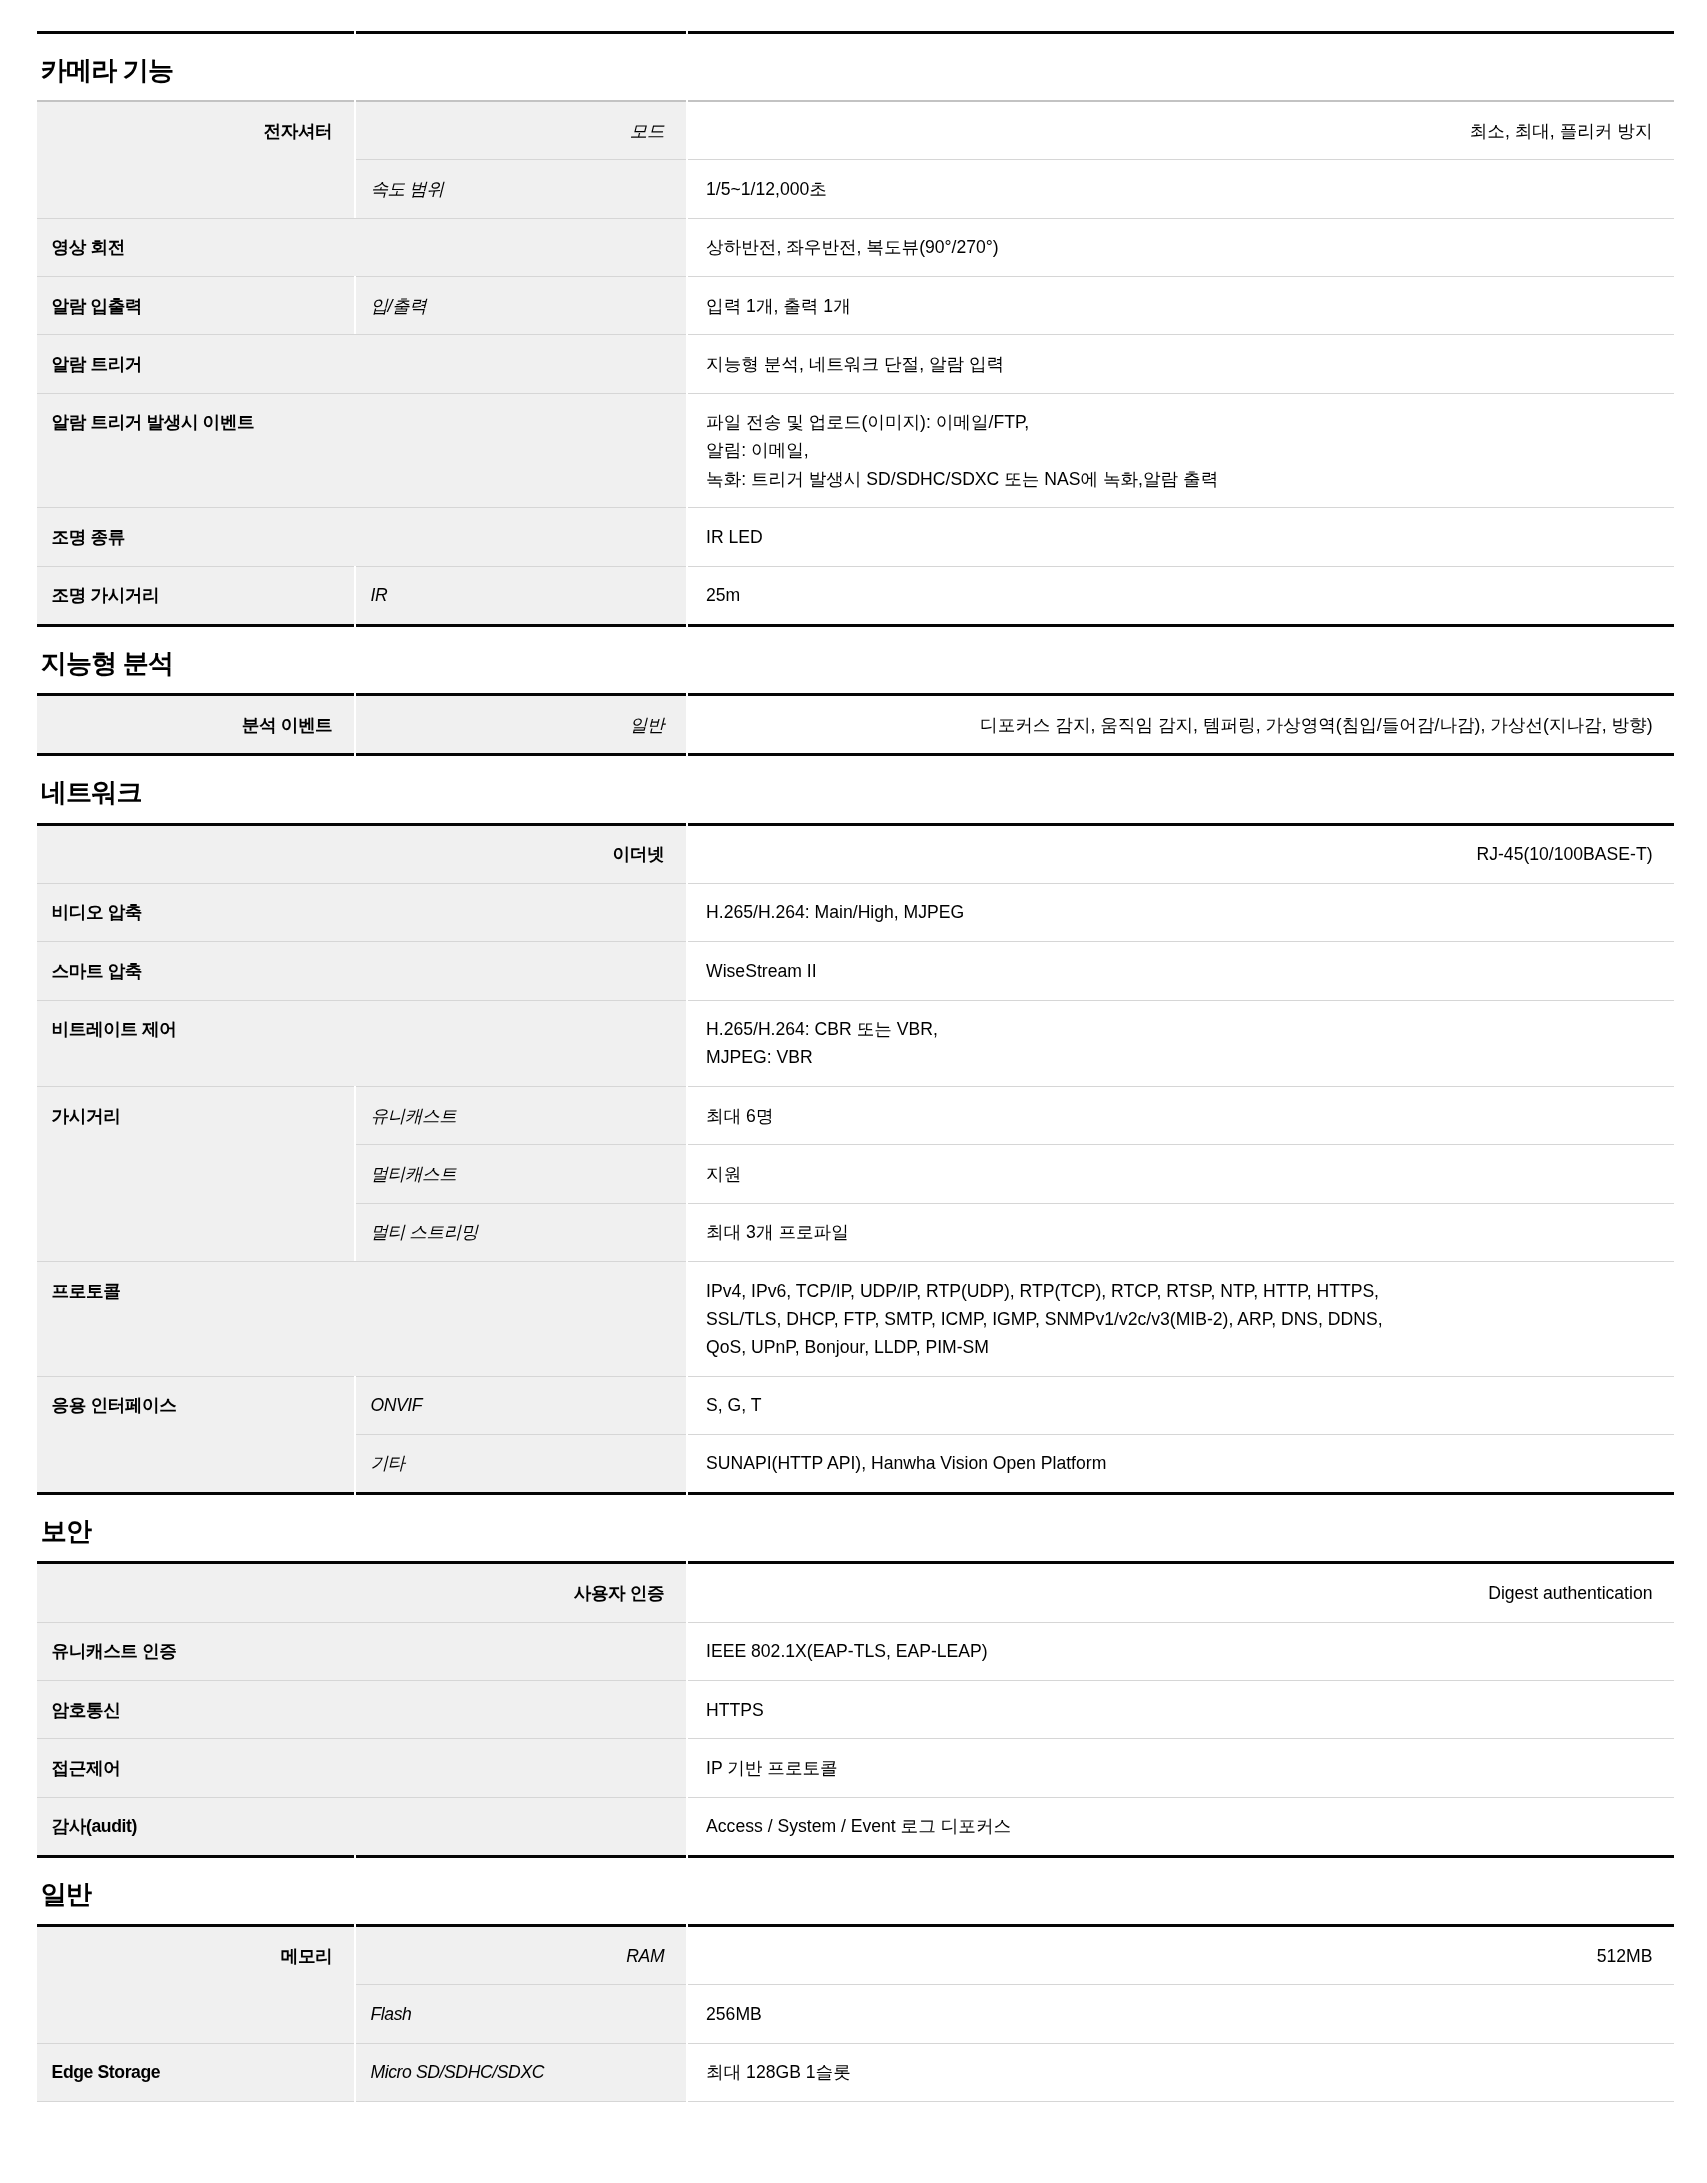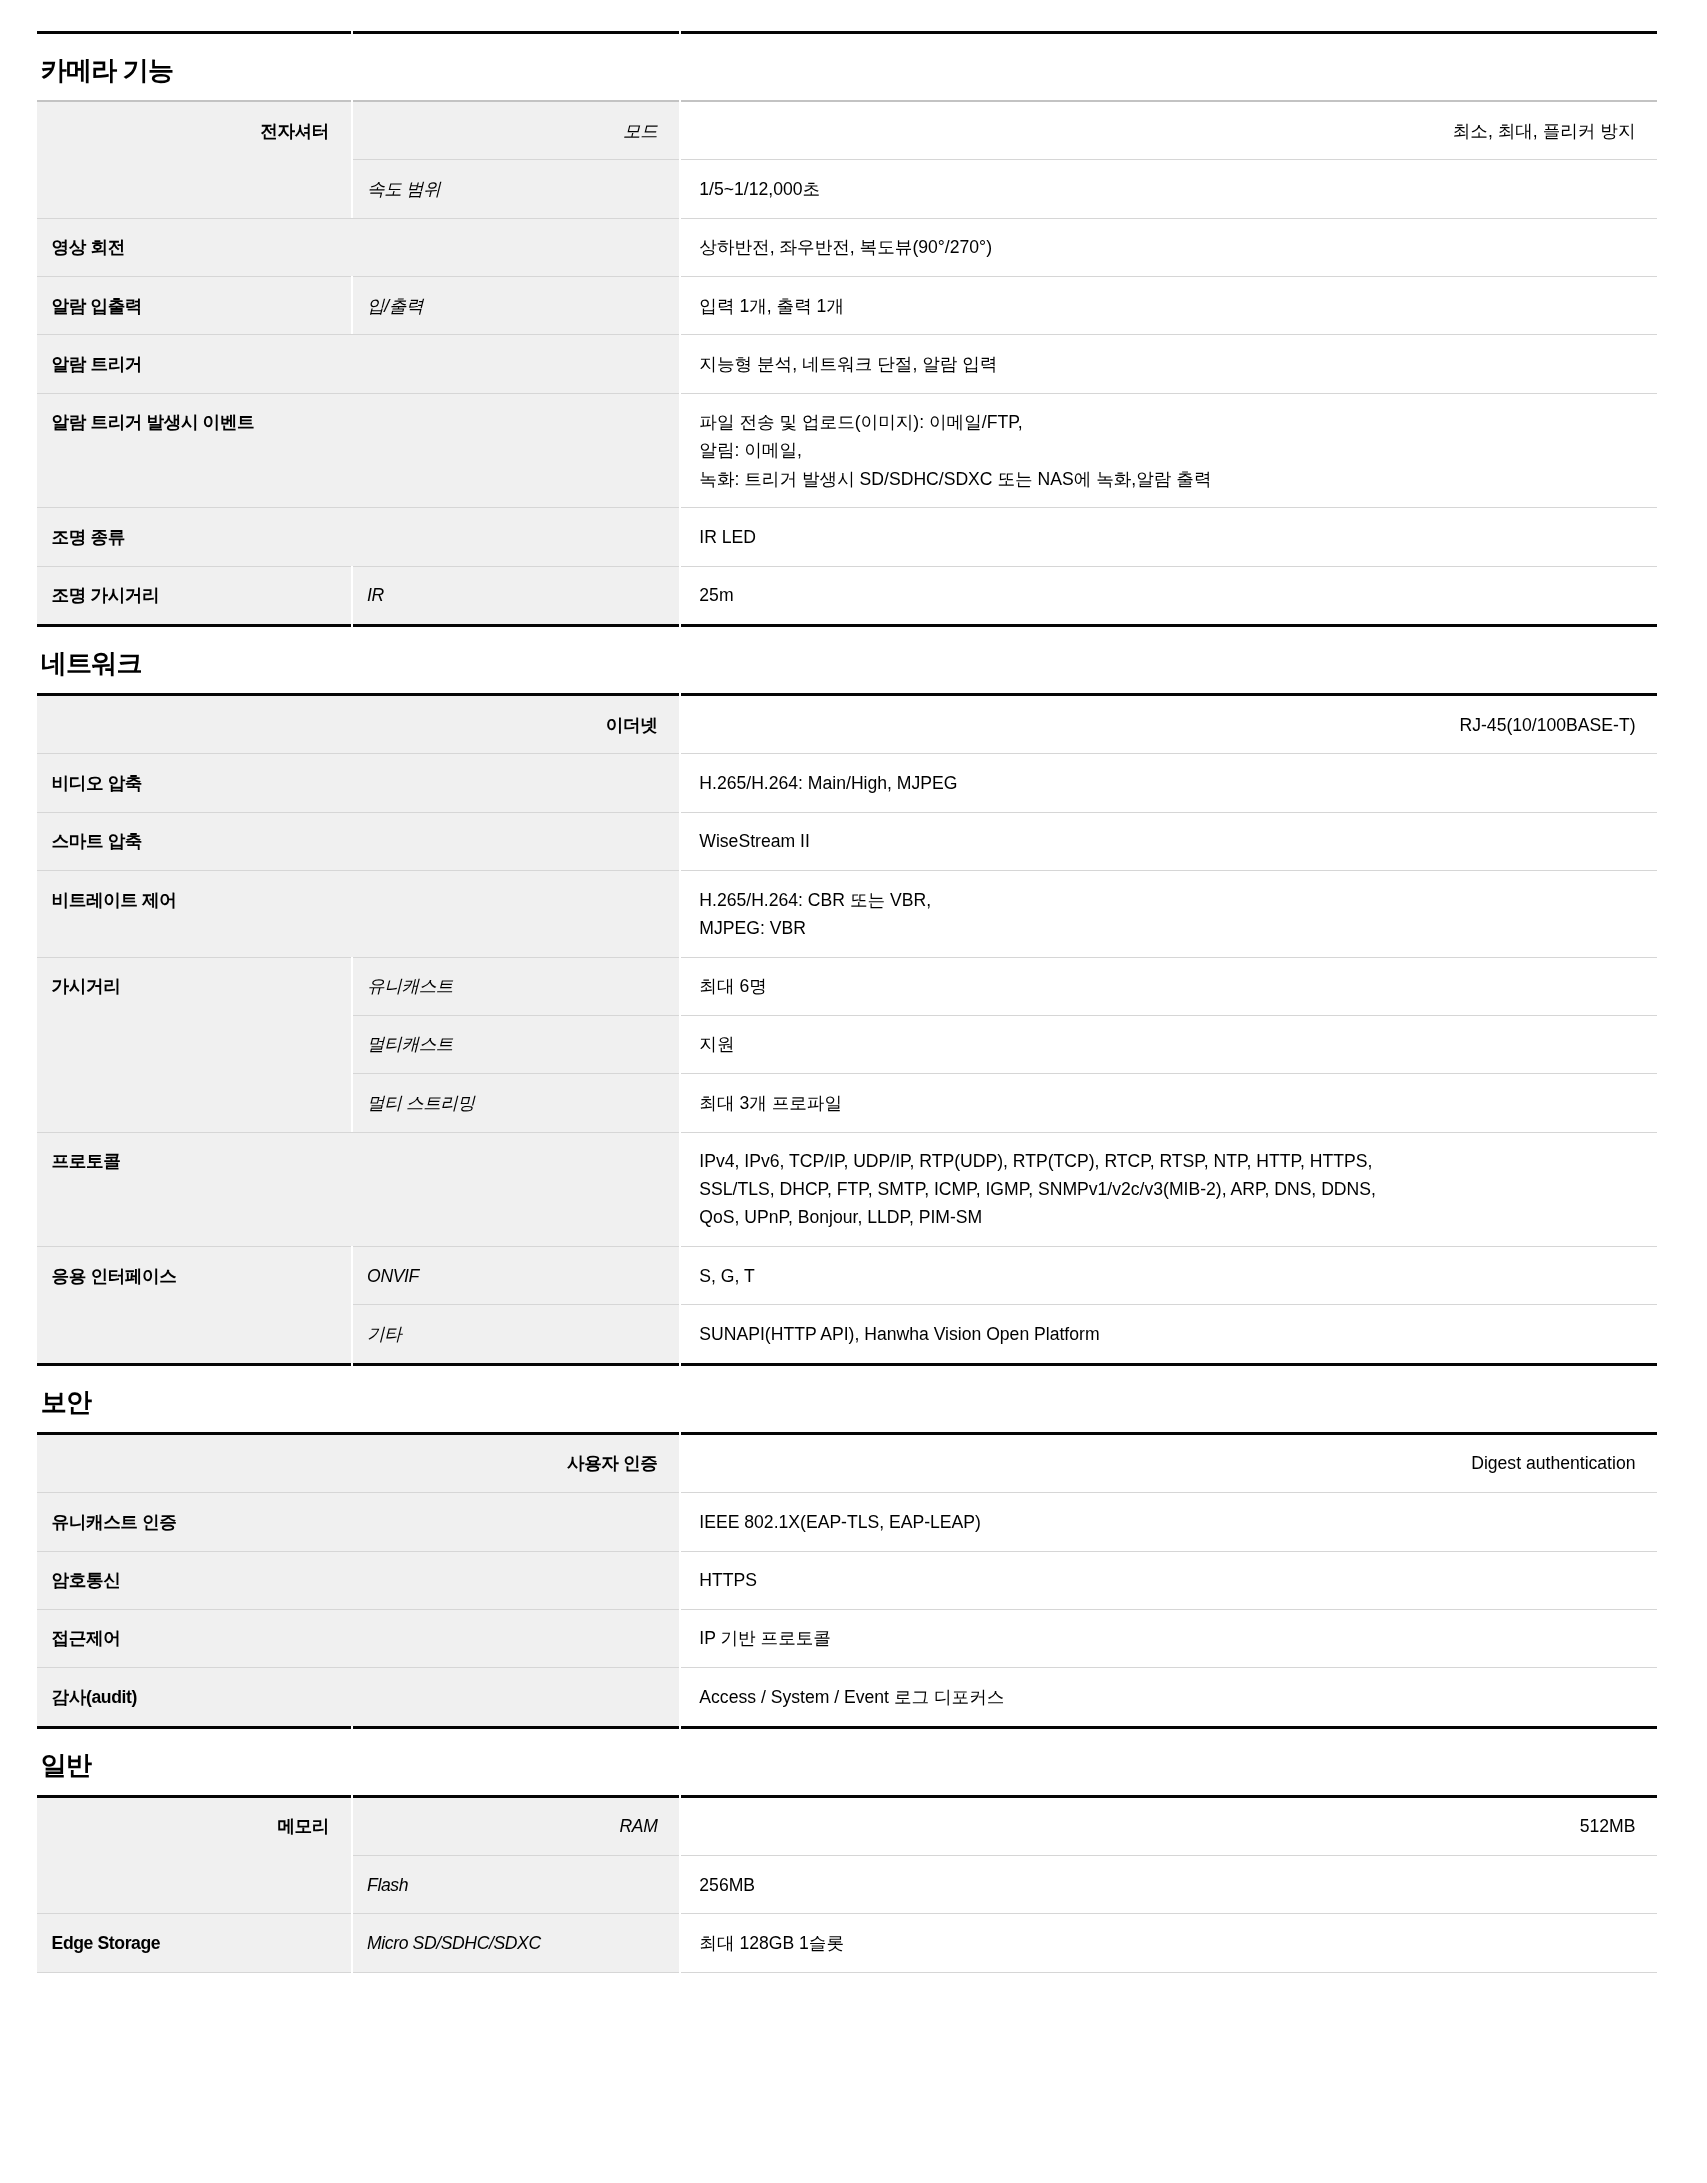--- a/index.html
+++ b/index.html
@@ -6,21 +6,21 @@
     margin: 0;
     padding: 0;
     background: #ffffff;
     color: #000000;
     font-family: "Liberation Sans", "DejaVu Sans", sans-serif;
   }
   .page {
     width: 1708px;
     min-height: 2183px;
     box-sizing: border-box;
-    padding: 31px 49px 38px 35px;
+    padding: 31px 32px 38px 35px;
     background: #ffffff;
   }
   table.spec {
     width: 100%;
     border-collapse: separate;
     border-spacing: 2.3px 0;
     table-layout: fixed;
   }
   col.c1 { width: 19.4%; }
   col.c2 { width: 20.2%; }
@@ -132,20 +132,41 @@
         <td class="cell value">IR LED</td>
       </tr>
       <tr>
         <td class="cell label">조명 가시거리</td>
         <td class="cell sub">IR</td>
         <td class="cell value">25m</td>
       </tr>
     </tbody>
   </table>
 
+  <table class="spec">
+    <colgroup>
+        <col class="c1">
+        <col class="c2">
+        <col class="c3">
+      </colgroup>
+    <tbody>
+      <tr class="title-row">
+        <td>
+            <div class="section-title">지능형 분석</div>
+          </td>
+        <td></td>
+        <td></td>
+      </tr>
+      <tr class="first-row">
+        <td class="cell label">분석 이벤트</td>
+        <td class="cell sub">일반</td>
+        <td class="cell value">디포커스 감지, 움직임 감지, 템퍼링, 가상영역(침입/들어감/나감), 가상선(지나감, 방향)</td>
+      </tr>
+    </tbody>
+  </table>
 
   <table class="spec">
     <colgroup>
         <col class="c1">
         <col class="c2">
         <col class="c3">
       </colgroup>
     <tbody>
       <tr class="title-row">
         <td>

